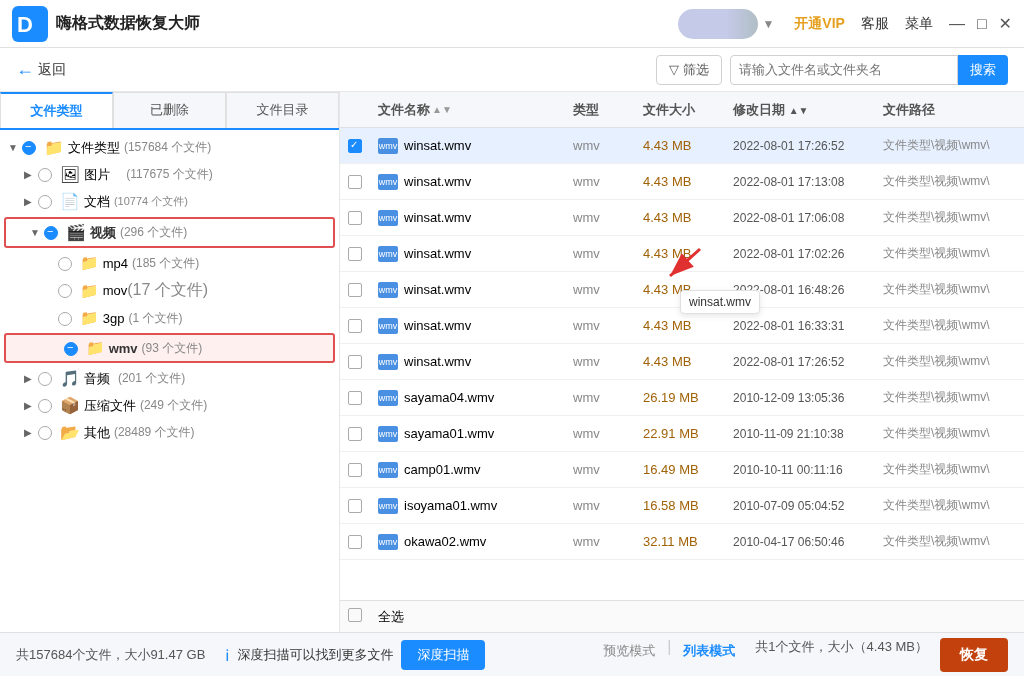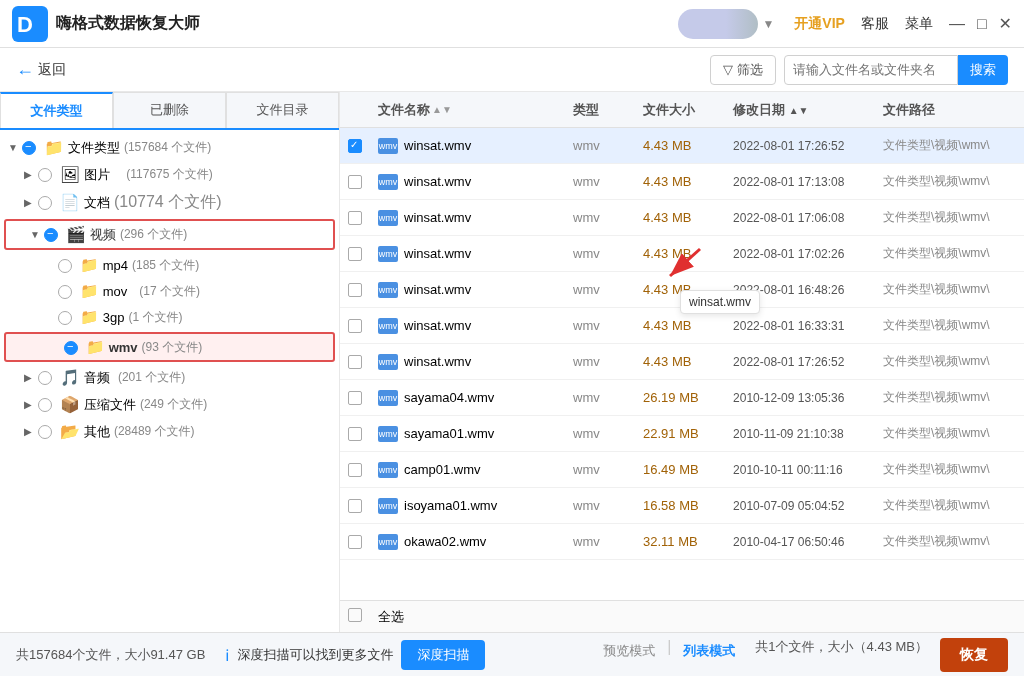--- a/index.html
+++ b/index.html
@@ -37,21 +37,21 @@
     }
     .back-btn { display: flex; align-items: center; gap: 4px; cursor: pointer; color: #333; font-size: 14px; background: none; border: none; }
     .back-arrow { font-size: 18px; color: #1a8cff; }
     .toolbar-spacer { flex: 1; }
     .filter-btn {
       display: flex; align-items: center; gap: 4px; padding: 5px 12px;
       border: 1px solid #d0d0d0; border-radius: 4px; cursor: pointer;
       background: #fff; font-size: 13px; color: #555; margin-right: 8px;
     }
     .search-input {
-      width: 174px; height: 30px; border: 1px solid #d0d0d0; border-radius: 4px 0 0 4px;
+      width: 228px; height: 30px; border: 1px solid #d0d0d0; border-radius: 4px 0 0 4px;
       padding: 0 8px; font-size: 13px; outline: none; color: #999;
     }
     .search-btn {
       height: 30px; padding: 0 12px; background: #1a8cff; color: #fff;
       border: none; border-radius: 0 4px 4px 0; cursor: pointer; font-size: 13px;
     }
 
     
     .main { display: flex; height: calc(676px - 48px - 44px - 44px); }
 
@@ -238,51 +238,51 @@
         <span style="color:#888;font-size:12px;margin-left:16px;">(117675 个文件)</span>
       </div>
 
       <div class="tree-item" style="padding-left:24px;">
         <span class="tree-arrow">▶</span>
         <span style="margin-right:4px;">
           <span class="radio-circle" style="display:inline-block;vertical-align:middle;"></span>
         </span>
         <span style="font-size:16px;margin-right:4px;">📄</span>
         <span>文档</span>
-        <span style="color:#888;font-size:16px;margin-left:4px;">(10774 个文件)</span>
+        <span style="color:#888;font-size:11px;margin-left:4px;">(10774 个文件)</span>
       </div>
 
       <div class="tree-item red-border" style="padding-left:24px; margin: 2px 4px;">
         <span class="tree-arrow">▼</span>
         <span style="margin-right:4px;">
           <span class="radio-circle minus-blue" style="display:inline-block;vertical-align:middle;"></span>
         </span>
         <span style="font-size:16px;margin-right:4px;">🎬</span>
-        <span style="font-weight:normal;color:#333;">视频</span>
+        <span style="font-weight:bold;color:#333;">视频</span>
         <span style="color:#888;font-size:12px;margin-left:4px;">(296 个文件)</span>
       </div>
 
       <div class="tree-item" style="padding-left:44px;">
         <span class="tree-arrow" style="width:12px;"></span>
         <span style="margin-right:4px;">
           <span class="radio-circle" style="display:inline-block;vertical-align:middle;"></span>
         </span>
         <span style="font-size:15px;margin-right:4px;">📁</span>
         <span>mp4</span>
         <span style="color:#888;font-size:12px;margin-left:4px;">(185 个文件)</span>
       </div>
 
       <div class="tree-item" style="padding-left:44px;">
         <span class="tree-arrow" style="width:12px;"></span>
         <span style="margin-right:4px;">
           <span class="radio-circle" style="display:inline-block;vertical-align:middle;"></span>
         </span>
         <span style="font-size:15px;margin-right:4px;">📁</span>
         <span>mov</span>
-        <span style="color:#888;font-size:12px;margin-left:12px;">(17 个文件)</span>
+        <span style="color:#888;font-size:16px;margin-left:0;">(17 个文件)</span>
       </div>
 
       <div class="tree-item" style="padding-left:44px;">
         <span class="tree-arrow" style="width:12px;"></span>
         <span style="margin-right:4px;">
           <span class="radio-circle" style="display:inline-block;vertical-align:middle;"></span>
         </span>
         <span style="font-size:15px;margin-right:4px;">📁</span>
         <span>3gp</span>
         <span style="color:#888;font-size:12px;margin-left:4px;">(1 个文件)</span>

